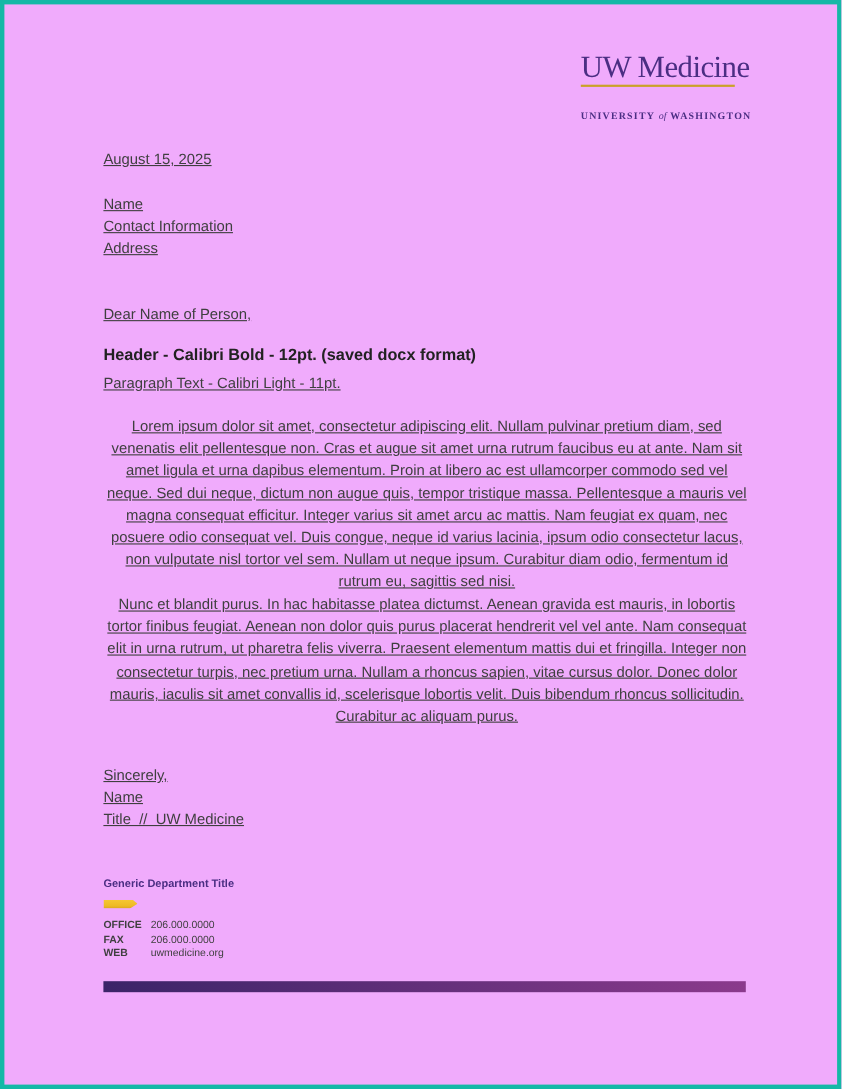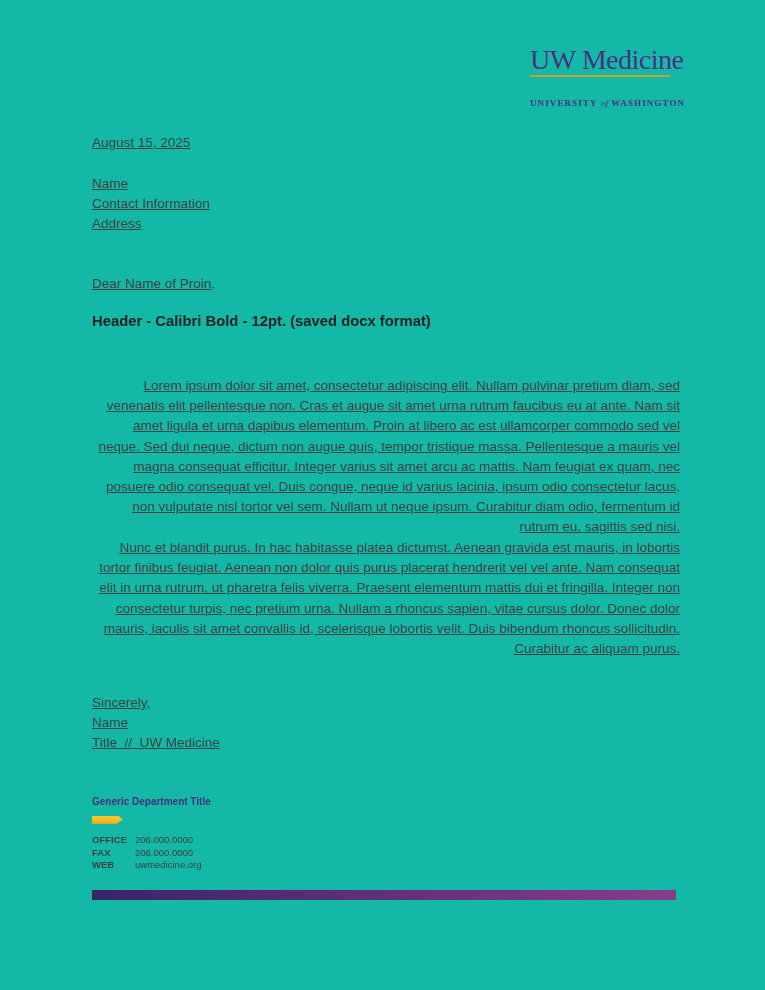--- a/index.html
+++ b/index.html
@@ -1,21 +1,21 @@
 <!DOCTYPE html>
 <html><head>
 <meta charset="utf-8">
 <style>
   html, body { margin: 0; padding: 0; background: #e8e8e8; }
   .page {
     position: relative;
     width: 765px;
     height: 990px;
-    background: #14b8a6;
-    border: 2px solid #14b8a6;
+    background: #f0abfc;
+    border: 4px solid #14b8a6;
     box-sizing: border-box;
     font-family: "Liberation Sans", sans-serif;
     color: #3f3f3f;
     overflow: hidden;
   }
   
   .logo {
     position: absolute;
     top: 44px;
     right: 93px;
@@ -57,21 +57,21 @@
   .date { top: 131px; }
   .recipient { top: 172px; }
   .salutation { top: 272px; }
   .heading {
     top: 311px;
     font-size: 14.8px;
     font-weight: bold;
     color: #222222;
   }
   .subheading { top: 335px; }
-  .para { width: 588px; text-align: right; }
+  .para { width: 588px; text-align: center; }
   .para1 { top: 374px; }
   .para2 { top: 536px; }
   .closing { top: 677px; margin-top: 14px; }
   .pre { white-space: pre-wrap; }
   
   .dept-title {
     top: 794px;
     font-size: 10px;
     font-weight: bold;
     color: #4b2e83;
@@ -117,23 +117,24 @@
   </div>
 
   <div class="abs date body-size">August 15, 2025</div>
 
   <div class="abs recipient body-size">
     <div>Name</div>
     <div>Contact Information</div>
     <div>Address</div>
   </div>
 
-  <div class="abs salutation body-size">Dear Name of Proin,</div>
+  <div class="abs salutation body-size">Dear Name of Person,</div>
 
   <div class="abs heading">Header - Calibri Bold - 12pt. (saved docx format)</div>
+  <div class="abs subheading body-size">Paragraph Text - Calibri Light - 11pt.</div>
 
   <div class="abs para para1 body-size">Lorem ipsum dolor sit amet, consectetur adipiscing elit. Nullam pulvinar pretium diam, sed venenatis elit pellentesque non. Cras et augue sit amet urna rutrum faucibus eu at ante. Nam sit amet ligula et urna dapibus elementum. Proin at libero ac est ullamcorper commodo sed vel neque. Sed dui neque, dictum non augue quis, tempor tristique massa. Pellentesque a mauris vel magna consequat efficitur. Integer varius sit amet arcu ac mattis. Nam feugiat ex quam, nec posuere odio consequat vel. Duis congue, neque id varius lacinia, ipsum odio consectetur lacus, non vulputate nisl tortor vel sem. Nullam ut neque ipsum. Curabitur diam odio, fermentum id rutrum eu, sagittis sed nisi.</div>
   <div class="abs para para2 body-size">Nunc et blandit purus. In hac habitasse platea dictumst. Aenean gravida est mauris, in lobortis tortor finibus feugiat. Aenean non dolor quis purus placerat hendrerit vel vel ante. Nam consequat elit in urna rutrum, ut pharetra felis viverra. Praesent elementum mattis dui et fringilla. Integer non consectetur turpis, nec pretium urna. Nullam a rhoncus sapien, vitae cursus dolor. Donec dolor mauris, iaculis sit amet convallis id, scelerisque lobortis velit. Duis bibendum rhoncus sollicitudin. Curabitur ac aliquam purus.</div>
 
   <div class="abs closing body-size">
     <div>Sincerely,</div>
     <div>Name</div>
     <div class="pre">Title  //  UW Medicine</div>
   </div>
 

